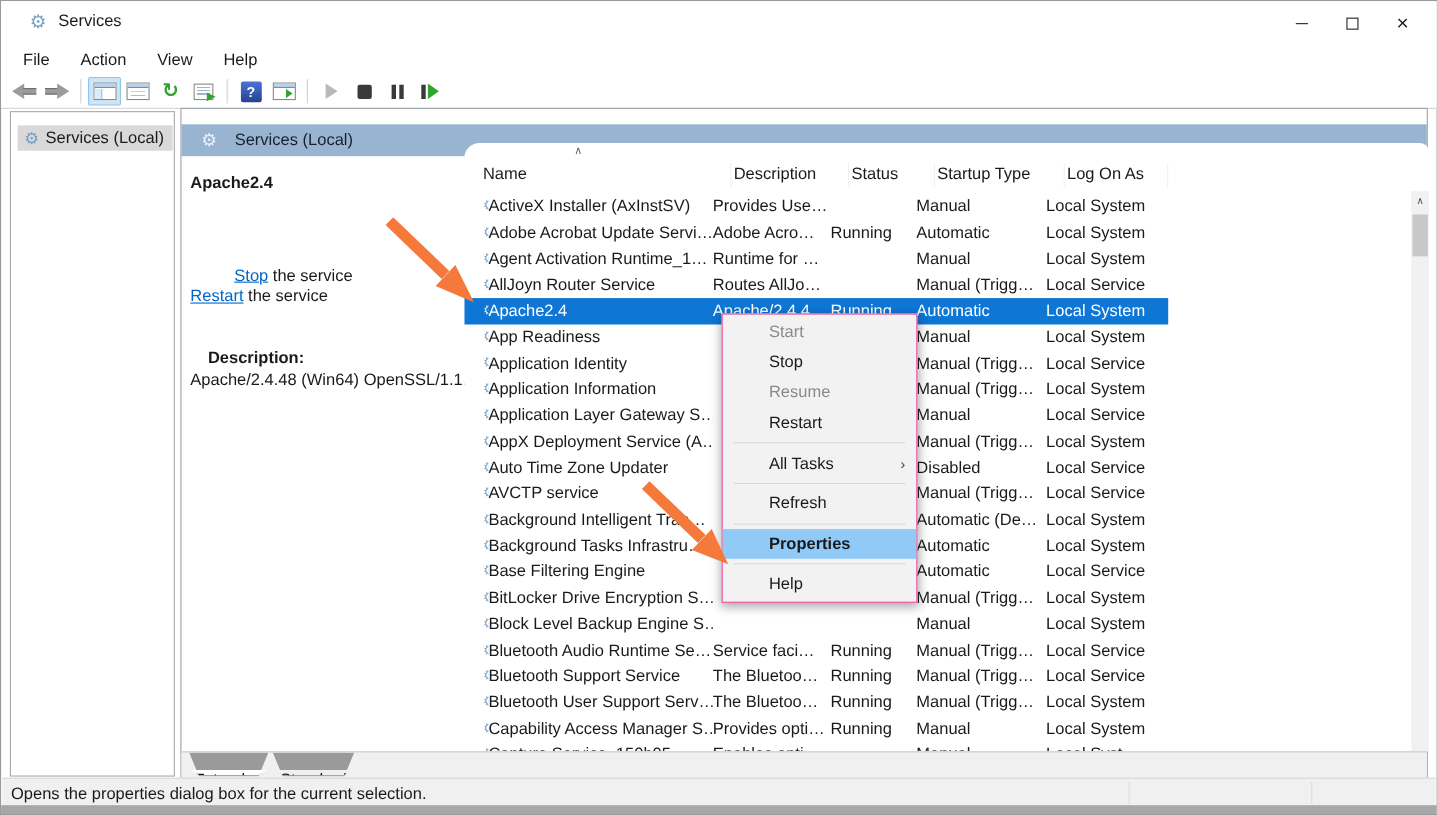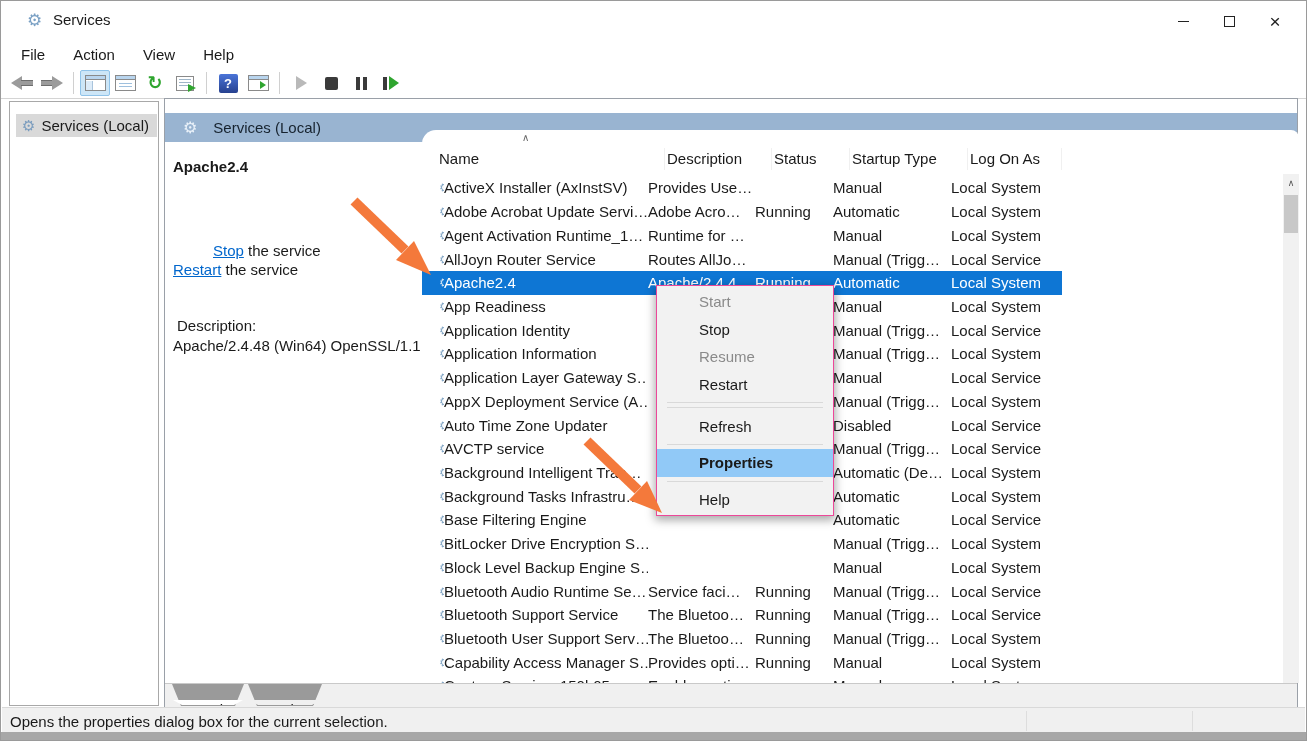--- a/index.html
+++ b/index.html
@@ -60,21 +60,21 @@
   
   .mainpane { position:absolute; left:163px; top:97px; width:1134px; height:609px; background:#fff; border:1px solid #9aa0a8; }
   .paneheader { position:absolute; left:0; top:14px; right:0; height:29px; background:var(--pane-header,#99b4d1); display:flex; align-items:center; }
   .paneheader .gear { margin-left:18px; font-size:16px; color:#e9f1f9; font-family:"DejaVu Sans",sans-serif; }
   .paneheader .lbl { margin-left:16px; color:#16222e; }
 
   .infopanel { position:absolute; left:8px; top:50px; width:250px; }
   .svcname { font-weight:bold; margin-top:9px; }
   .infopanel .l1 { position:absolute; top:93px; left:0; white-space:nowrap;margin-left:40px; }
   .infopanel .l2 { position:absolute; top:112px; left:0; white-space:nowrap; }
-  .infopanel .desc-label { position:absolute; top:168px; left:4px; }
+  .infopanel .desc-label { position:absolute; top:168px; left:16px;font-weight:bold; }
   .infopanel .desc-text { position:absolute; top:188px; left:0; white-space:nowrap; }
   a.svclink { color:#0066cc; text-decoration:underline; cursor:pointer; }
 
   .listpanel { position:absolute; left:257px; top:31px; width:877px; height:553px; background:#fff; border-radius:14px 8px 0 0; overflow:hidden; }
   .sortcaret { position:absolute; left:100px; top:2px; font-size:10px; color:#666; }
   .lheader { position:absolute; left:0; top:12px; height:33px; right:16px; display:flex; align-items:center; }
   .lheader .hcell { padding-left:2px; border-right:1px solid #f0f0f0; height:22px; display:flex; align-items:center; color:#1a1a1a; }
   .rows { position:absolute; left:0; top:46px; right:0; bottom:0; overflow:hidden; }
   .lrow { height:23.72px; display:flex; align-items:center; width:640px; }
   .lrow .cell { white-space:nowrap; overflow:hidden; }
@@ -439,20 +439,21 @@
       </div>
     </div>
   </div>
 
   <div class="ctxmenu" id="ctxmenu">
       <div class="mi disabled">Start</div>
       <div class="mi">Stop</div>
       <div class="mi disabled">Resume</div>
       <div class="mi">Restart</div>
       <div class="msep"></div>
+      <div class="mi">All Tasks<span class="sub">›</span></div>
       <div class="msep"></div>
       <div class="mi">Refresh</div>
       <div class="msep"></div>
       <div class="mi bold highlighted">Properties</div>
       <div class="msep"></div>
       <div class="mi">Help</div>
     </div>
 
   <div class="statusbar">
     <span>Opens the properties dialog box for the current selection.</span>

